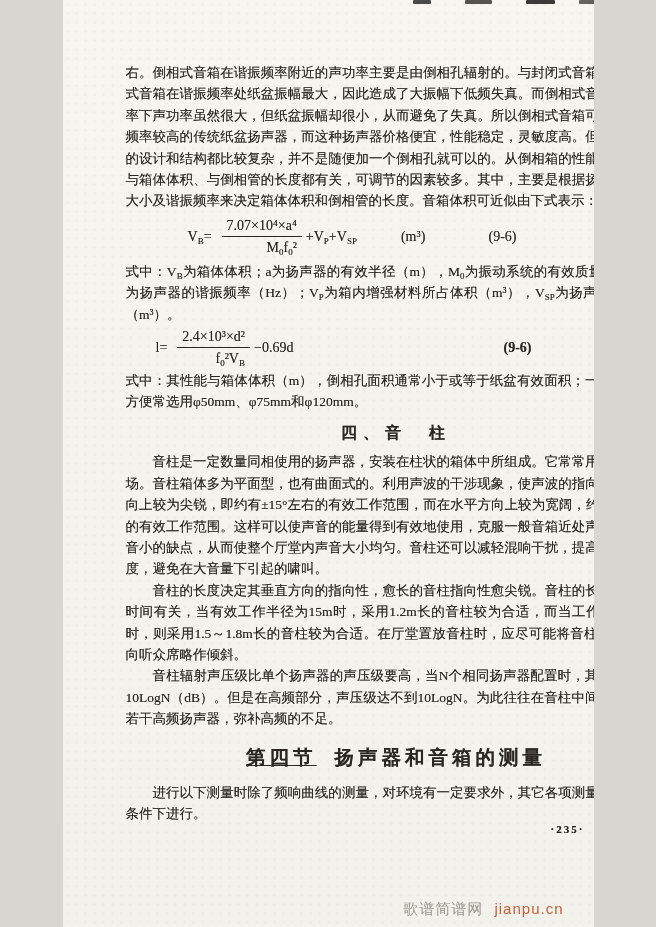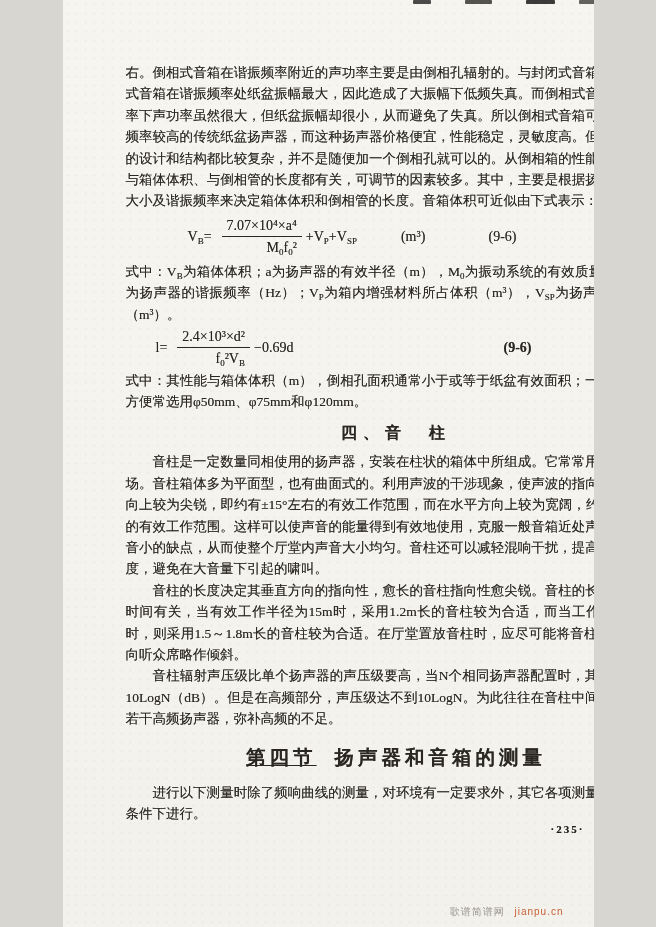--- a/index.html
+++ b/index.html
@@ -59,21 +59,21 @@
   }
   .h-section .sec-num{margin-right:18px;text-decoration:underline;}
 
   .page-number{
     position:absolute;left:488px;top:823px;
     font-size:11px;font-weight:bold;letter-spacing:2px;color:#23201b;
     text-shadow:0 0 0.6px rgba(42,39,34,0.6);
   }
   .watermark{
     position:absolute;right:30px;bottom:8px;
-    font-size:10px;letter-spacing:1px;white-space:nowrap;
+    font-size:15px;letter-spacing:1px;white-space:nowrap;
     font-family:"Liberation Sans","DejaVu Sans",sans-serif;
   }
   .wm-site{color:#9b968e;}
   .wm-url{color:#c86036;margin-left:6px;}
 </style>
 </head>
 <body>
 
 <div class="page">
 

